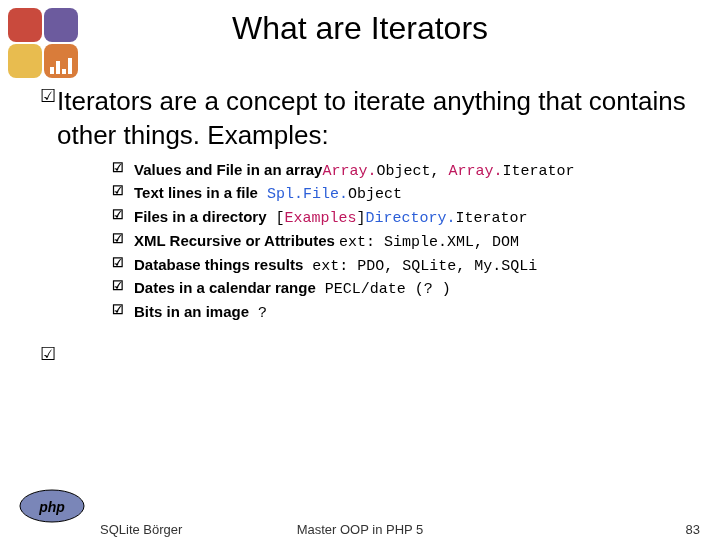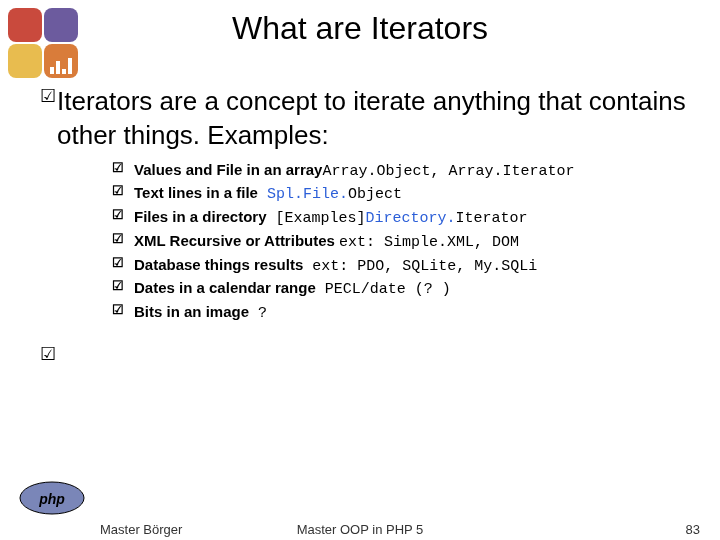--- a/index.html
+++ b/index.html
@@ -81,26 +81,26 @@
     color: #000;
   }
   .subrow .subcheck {
     font-size: 13px;
     width: 22px;
     flex-shrink: 0;
   }
   .subtext { flex: 1; }
   .code { font-family: "Courier New", monospace; font-weight: normal; }
   .blue { color: #2c5fd8; }
-  .orange { color: #000000; }
+  .orange { color: #be185d; }
 
   .php-logo {
     position: absolute;
     left: 18px;
-    bottom: 24px;
+    bottom: 16px;
   }
   .php-logo svg { display:block; }
 
   .footer {
     position: absolute;
     bottom: 18px;
     left: 0;
     width: 100%;
     font-size: 13px;
     color: #333;
@@ -173,16 +173,16 @@
 </div>
 
 <div class="php-logo">
   <svg width="68" height="40" viewBox="0 0 68 40">
     <ellipse cx="34" cy="22" rx="32" ry="16" fill="#7a86b8" stroke="#000" stroke-width="1"></ellipse>
     <text x="34" y="28" text-anchor="middle" font-family="Arial" font-size="14" font-weight="bold" font-style="italic" fill="#000">php</text>
   </svg>
 </div>
 
 <div class="footer">
-  <span class="footer-left">Master Börger</span>
+  <span class="footer-left">SQLite Börger</span>
   <span class="footer-center">Master OOP in PHP 5</span>
   <span class="footer-right">83</span>
 </div>
 
 </body></html>

